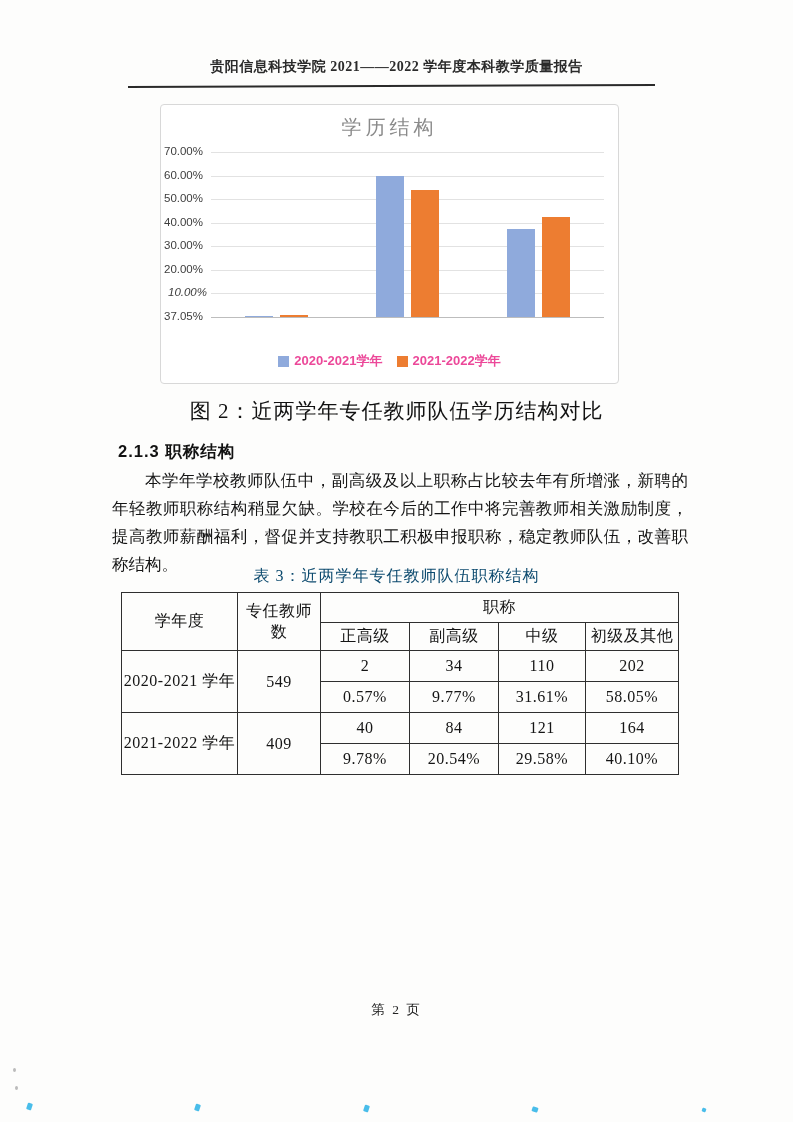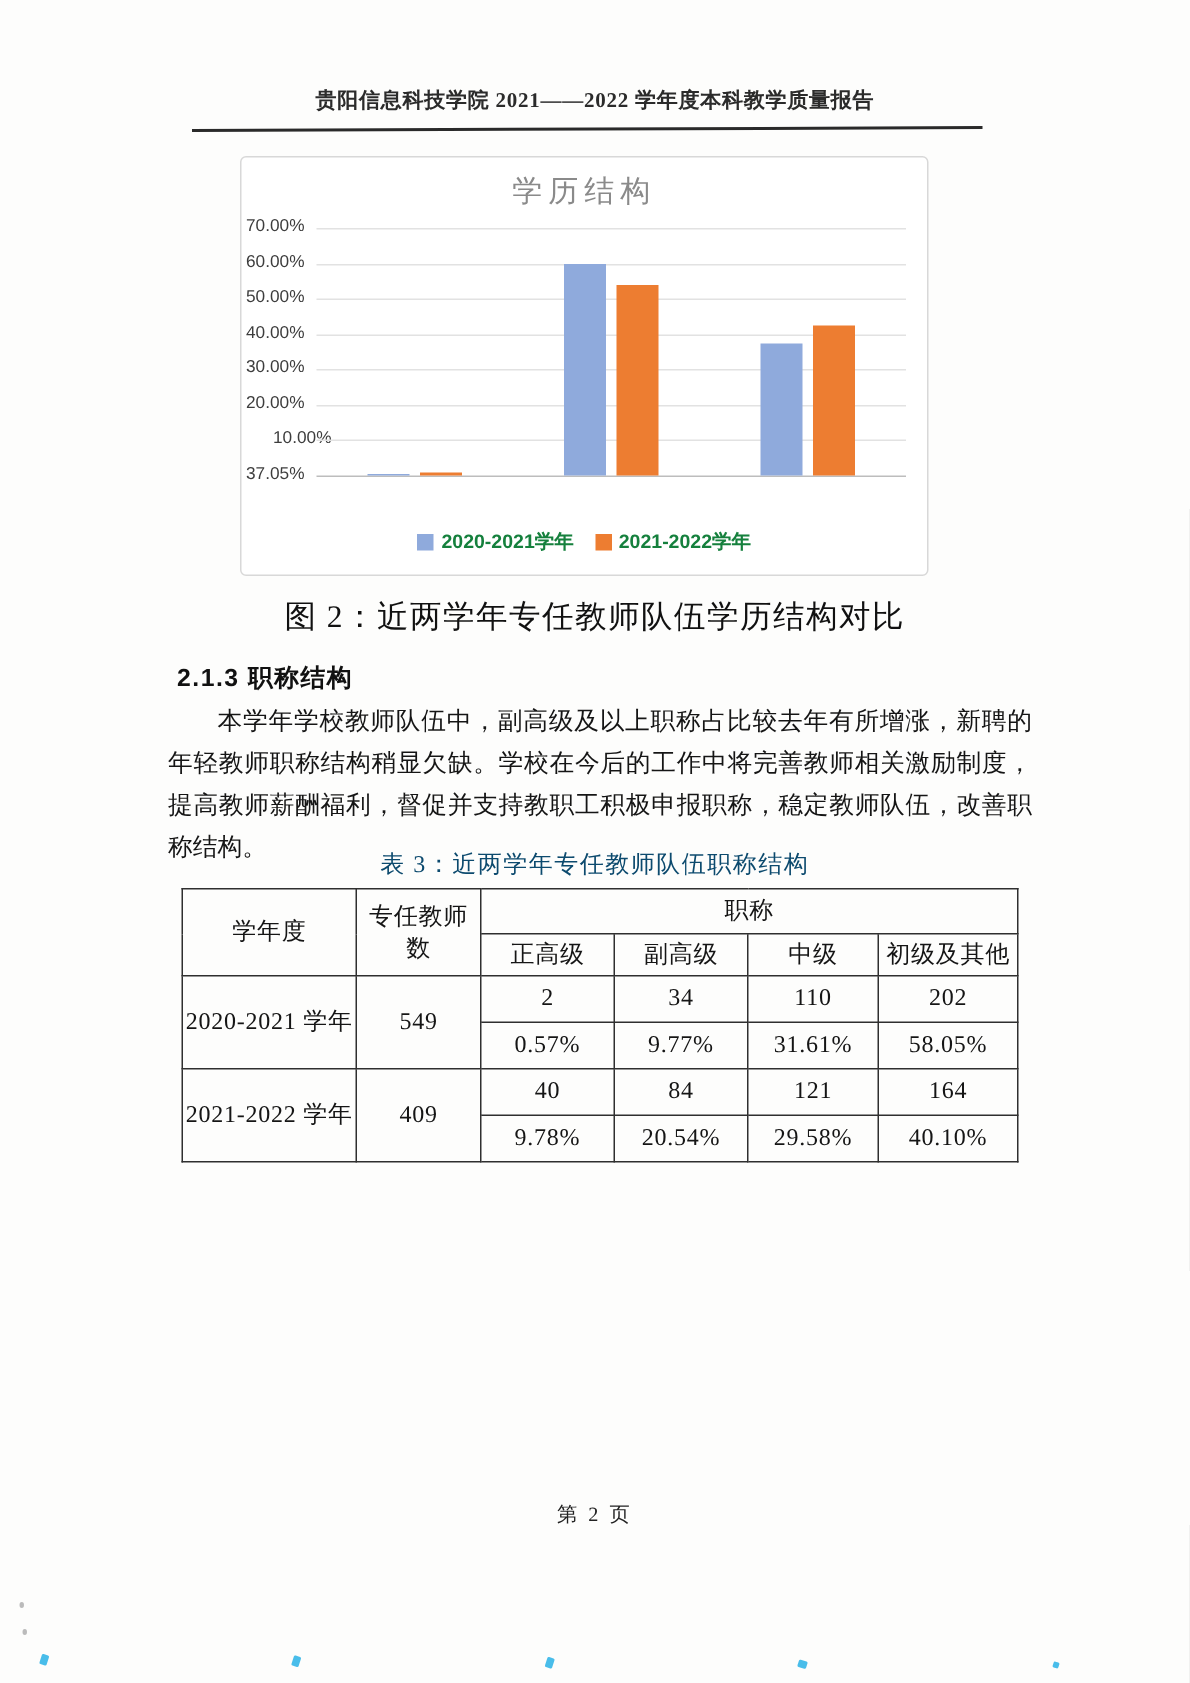--- a/index.html
+++ b/index.html
@@ -38,21 +38,21 @@
   }
   .bar{position:absolute;bottom:0;width:28px;}
   .xlabels{position:absolute;left:50px;top:219px;width:393px;height:18px;}
   .xlabel{
     position:absolute;top:0;text-align:center;
     font-size:14px;color:#333;
   }
   .chart-legend{
     position:absolute;left:0;top:247px;width:100%;
     display:flex;justify-content:center;gap:14px;
-    font-family:"Liberation Sans",sans-serif;font-size:13px;font-weight:600;color:#15803d;
+    font-family:"Liberation Sans",sans-serif;font-size:13px;font-weight:600;color:#ec4899;
   }
   .legend-item{display:flex;align-items:center;gap:5px;}
   .legend-swatch{width:11px;height:11px;display:inline-block;}
   
   .fig-caption{
     position:absolute;top:397px;left:0;width:100%;text-align:center;
     font-size:21px;color:#111;letter-spacing:1px;
   }
   .sec-heading{
     position:absolute;left:118px;top:441px;
@@ -99,21 +99,21 @@
 
   <div class="chart-box">
     <div class="chart-title">学历结构</div>
     <div id="ylabels">
         <div class="ylabel" style="top: 40px; position: absolute; right: 415px;">70.00%</div>
         <div class="ylabel" style="top: 63.5714px; position: absolute; right: 415px;">60.00%</div>
         <div class="ylabel" style="top: 87.1429px; position: absolute; right: 415px;">50.00%</div>
         <div class="ylabel" style="top: 110.714px; position: absolute; right: 415px;">40.00%</div>
         <div class="ylabel" style="top: 134.286px; position: absolute; right: 415px;">30.00%</div>
         <div class="ylabel" style="top: 157.857px; position: absolute; right: 415px;">20.00%</div>
-        <div class="ylabel" style="top: 181.429px; position: absolute; right: 397px;">10.00%</div>
+        <div class="ylabel" style="top: 181.429px; position: absolute; right: 411px; font-style: italic;">10.00%</div>
         <div class="ylabel" style="top: 205px; position: absolute; right: 415px;">37.05%</div>
       </div>
     <div class="chart-plot" id="plot">
         <div class="gridline" style="top: 0px;"></div>
         <div class="gridline" style="top: 23.5714px;"></div>
         <div class="gridline" style="top: 47.1429px;"></div>
         <div class="gridline" style="top: 70.7143px;"></div>
         <div class="gridline" style="top: 94.2857px;"></div>
         <div class="gridline" style="top: 117.857px;"></div>
         <div class="gridline" style="top: 141.429px;"></div>

